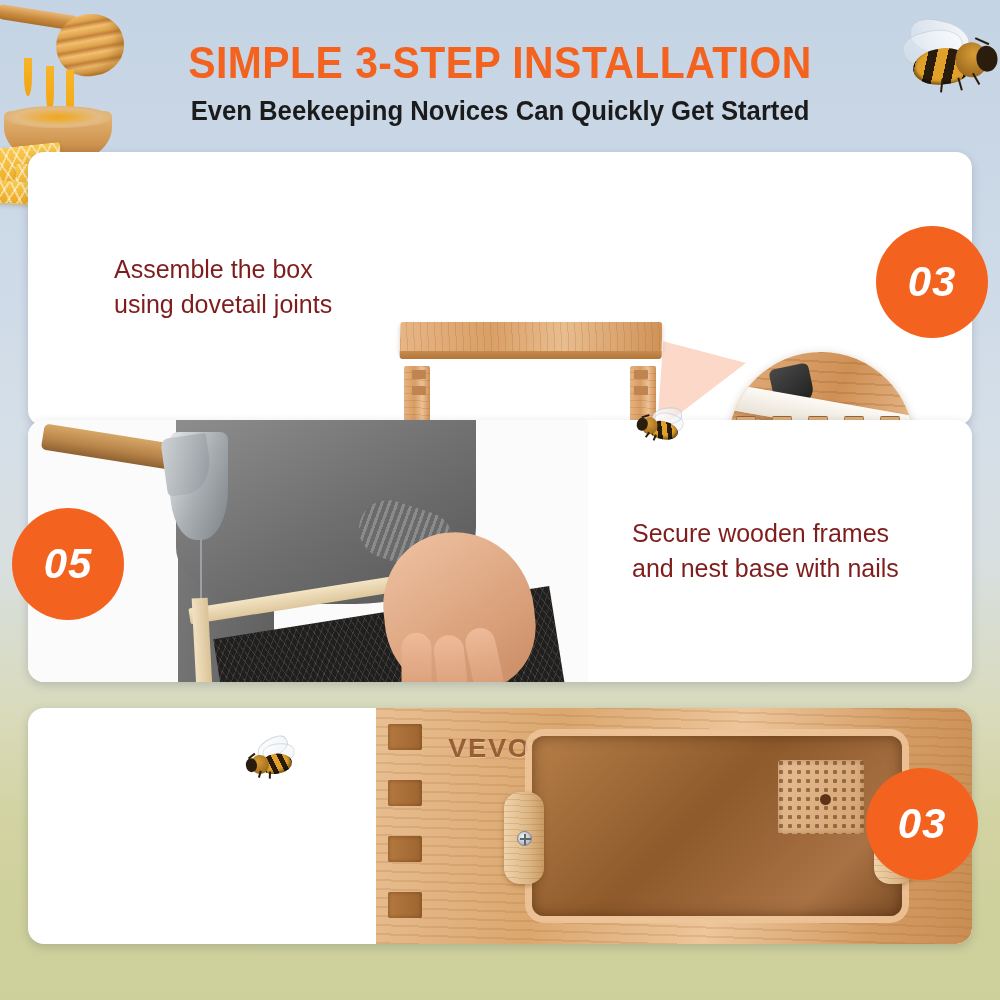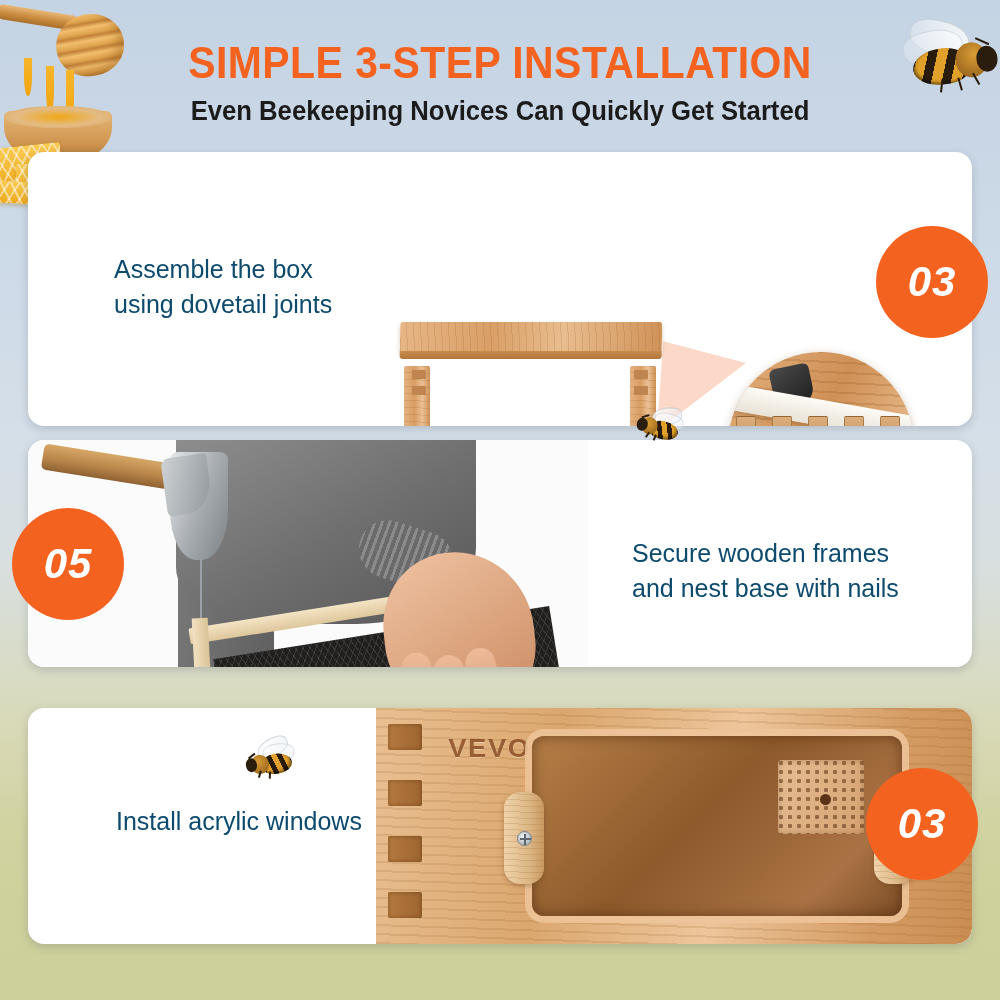--- a/index.html
+++ b/index.html
@@ -118,27 +118,27 @@
     transform:scaleX(.95);
   }
 
   
   .card {
     position:absolute; background:#ffffff; border-radius:16px;
     box-shadow:0 3px 10px rgba(60,70,90,.22);
     overflow:visible;
   }
   #card-1 { left:28px; top:152px; width:944px; height:274px; }
-  #card-2 { left:28px; top:440px; width:944px; height:227px; }
+  #card-2 { left:28px; top:420px; width:944px; height:262px; }
   #card-3 { left:28px; top:708px; width:944px; height:236px; }
 
   .card-clip { position:absolute; inset:0; border-radius:16px; overflow:hidden; }
 
   .step-text {
-    position:absolute; font-size:25px; color:#0c4a6e; line-height:1.38;
+    position:absolute; font-size:25px; color:#7f1d1d; line-height:1.38;
     white-space:pre-line;
   }
   #text-1 { left:86px; top:100px; }
   #text-2 { left:604px; top:96px; }
   #text-3 { left:88px; top:96px; }
 
   .badge {
     position:absolute; width:112px; height:112px; border-radius:50%;
     background:#f4621f; color:#fff; z-index:6;
     font-size:42px; font-weight:bold; font-style:italic;
@@ -444,21 +444,20 @@
       <div id="vent"></div>
       <div id="vent-dot"></div>
       <div class="latch" id="latch-left">
         <div class="screw"></div>
       </div>
       <div class="latch" id="latch-right">
         <div class="screw"></div>
       </div>
     </div>
   </div>
-  <div class="step-text" id="text-3">Install acrylic windows</div>
 </section>
 <div class="badge" id="badge-3">03</div>
 
 <div class="deco bee" id="bee-low">
   <div class="wing"></div>
   <div class="wing w2"></div>
   <div class="abdomen"></div>
   <div class="thorax"></div>
   <div class="head"></div>
   <div class="antenna"></div>

